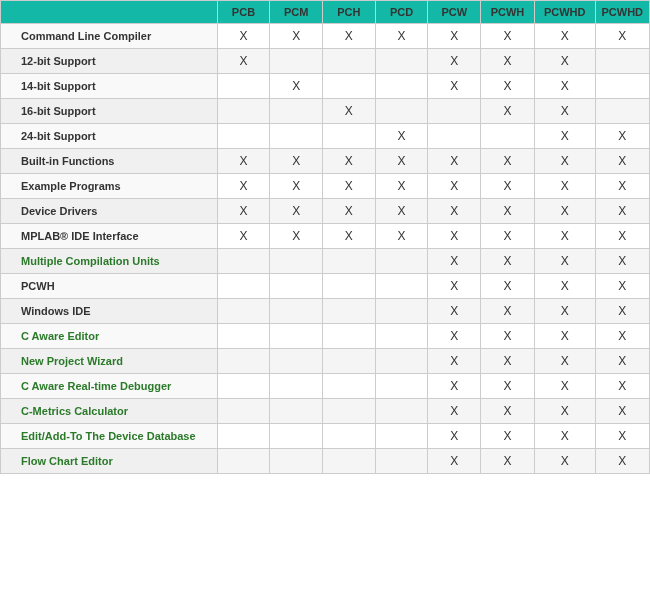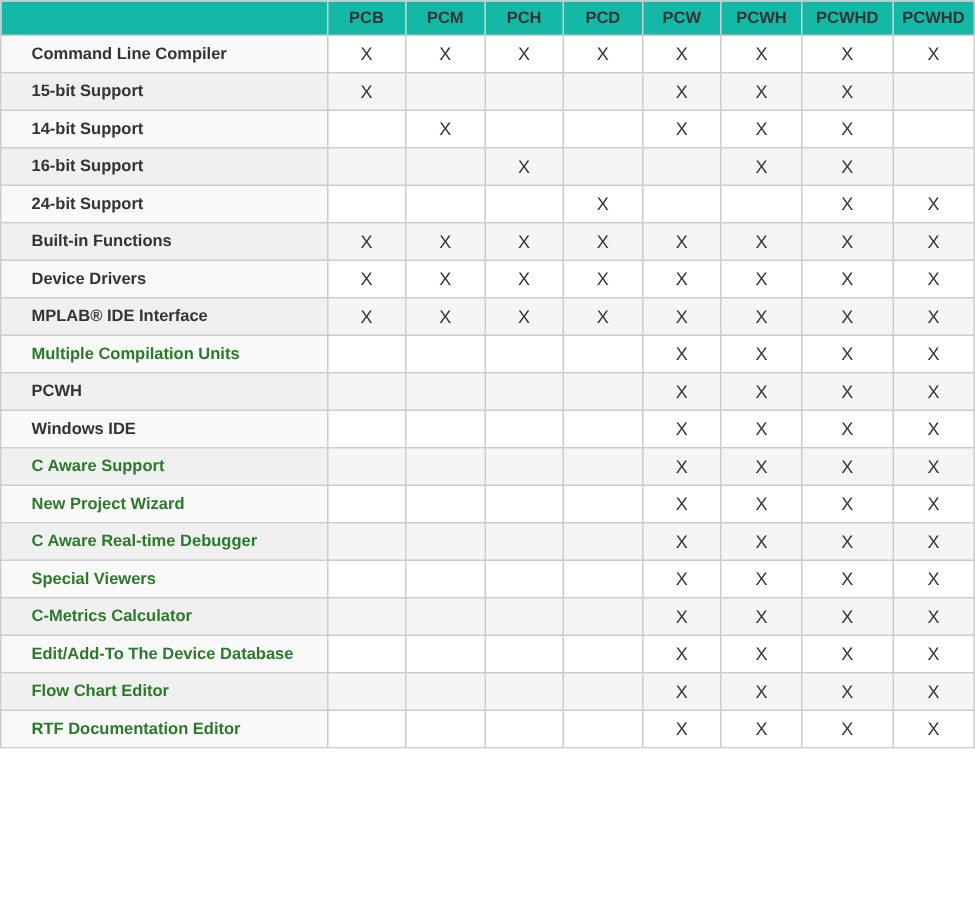--- a/index.html
+++ b/index.html
@@ -76,21 +76,21 @@
         <td><span class="x-mark">X</span></td>
         <td><span class="x-mark">X</span></td>
         <td><span class="x-mark">X</span></td>
         <td><span class="x-mark">X</span></td>
         <td><span class="x-mark">X</span></td>
         <td><span class="x-mark">X</span></td>
         <td><span class="x-mark">X</span></td>
         <td><span class="x-mark">X</span></td>
       </tr>
       <tr>
-        <td class="feature-name">15-bit Support</td>
+        <td class="feature-name">12-bit Support</td>
         <td><span class="x-mark">X</span></td>
         <td></td>
         <td></td>
         <td></td>
         <td><span class="x-mark">X</span></td>
         <td><span class="x-mark">X</span></td>
         <td><span class="x-mark">X</span></td>
         <td></td>
       </tr>
       <tr>
@@ -131,20 +131,31 @@
         <td><span class="x-mark">X</span></td>
         <td><span class="x-mark">X</span></td>
         <td><span class="x-mark">X</span></td>
         <td><span class="x-mark">X</span></td>
         <td><span class="x-mark">X</span></td>
         <td><span class="x-mark">X</span></td>
         <td><span class="x-mark">X</span></td>
         <td><span class="x-mark">X</span></td>
       </tr>
       <tr>
+        <td class="feature-name">Example Programs</td>
+        <td><span class="x-mark">X</span></td>
+        <td><span class="x-mark">X</span></td>
+        <td><span class="x-mark">X</span></td>
+        <td><span class="x-mark">X</span></td>
+        <td><span class="x-mark">X</span></td>
+        <td><span class="x-mark">X</span></td>
+        <td><span class="x-mark">X</span></td>
+        <td><span class="x-mark">X</span></td>
+      </tr>
+      <tr>
         <td class="feature-name">Device Drivers</td>
         <td><span class="x-mark">X</span></td>
         <td><span class="x-mark">X</span></td>
         <td><span class="x-mark">X</span></td>
         <td><span class="x-mark">X</span></td>
         <td><span class="x-mark">X</span></td>
         <td><span class="x-mark">X</span></td>
         <td><span class="x-mark">X</span></td>
         <td><span class="x-mark">X</span></td>
       </tr>
@@ -186,21 +197,21 @@
         <td></td>
         <td></td>
         <td></td>
         <td></td>
         <td><span class="x-mark">X</span></td>
         <td><span class="x-mark">X</span></td>
         <td><span class="x-mark">X</span></td>
         <td><span class="x-mark">X</span></td>
       </tr>
       <tr>
-        <td class="feature-name green-text">C Aware Support</td>
+        <td class="feature-name green-text">C Aware Editor</td>
         <td></td>
         <td></td>
         <td></td>
         <td></td>
         <td><span class="x-mark">X</span></td>
         <td><span class="x-mark">X</span></td>
         <td><span class="x-mark">X</span></td>
         <td><span class="x-mark">X</span></td>
       </tr>
       <tr>
@@ -219,31 +230,20 @@
         <td></td>
         <td></td>
         <td></td>
         <td></td>
         <td><span class="x-mark">X</span></td>
         <td><span class="x-mark">X</span></td>
         <td><span class="x-mark">X</span></td>
         <td><span class="x-mark">X</span></td>
       </tr>
       <tr>
-        <td class="feature-name green-text">Special Viewers</td>
-        <td></td>
-        <td></td>
-        <td></td>
-        <td></td>
-        <td><span class="x-mark">X</span></td>
-        <td><span class="x-mark">X</span></td>
-        <td><span class="x-mark">X</span></td>
-        <td><span class="x-mark">X</span></td>
-      </tr>
-      <tr>
         <td class="feature-name green-text">C-Metrics Calculator</td>
         <td></td>
         <td></td>
         <td></td>
         <td></td>
         <td><span class="x-mark">X</span></td>
         <td><span class="x-mark">X</span></td>
         <td><span class="x-mark">X</span></td>
         <td><span class="x-mark">X</span></td>
       </tr>
@@ -253,31 +253,20 @@
         <td></td>
         <td></td>
         <td></td>
         <td><span class="x-mark">X</span></td>
         <td><span class="x-mark">X</span></td>
         <td><span class="x-mark">X</span></td>
         <td><span class="x-mark">X</span></td>
       </tr>
       <tr>
         <td class="feature-name green-text">Flow Chart Editor</td>
-        <td></td>
-        <td></td>
-        <td></td>
-        <td></td>
-        <td><span class="x-mark">X</span></td>
-        <td><span class="x-mark">X</span></td>
-        <td><span class="x-mark">X</span></td>
-        <td><span class="x-mark">X</span></td>
-      </tr>
-      <tr>
-        <td class="feature-name green-text">RTF Documentation Editor</td>
         <td></td>
         <td></td>
         <td></td>
         <td></td>
         <td><span class="x-mark">X</span></td>
         <td><span class="x-mark">X</span></td>
         <td><span class="x-mark">X</span></td>
         <td><span class="x-mark">X</span></td>
       </tr>
     </tbody>

